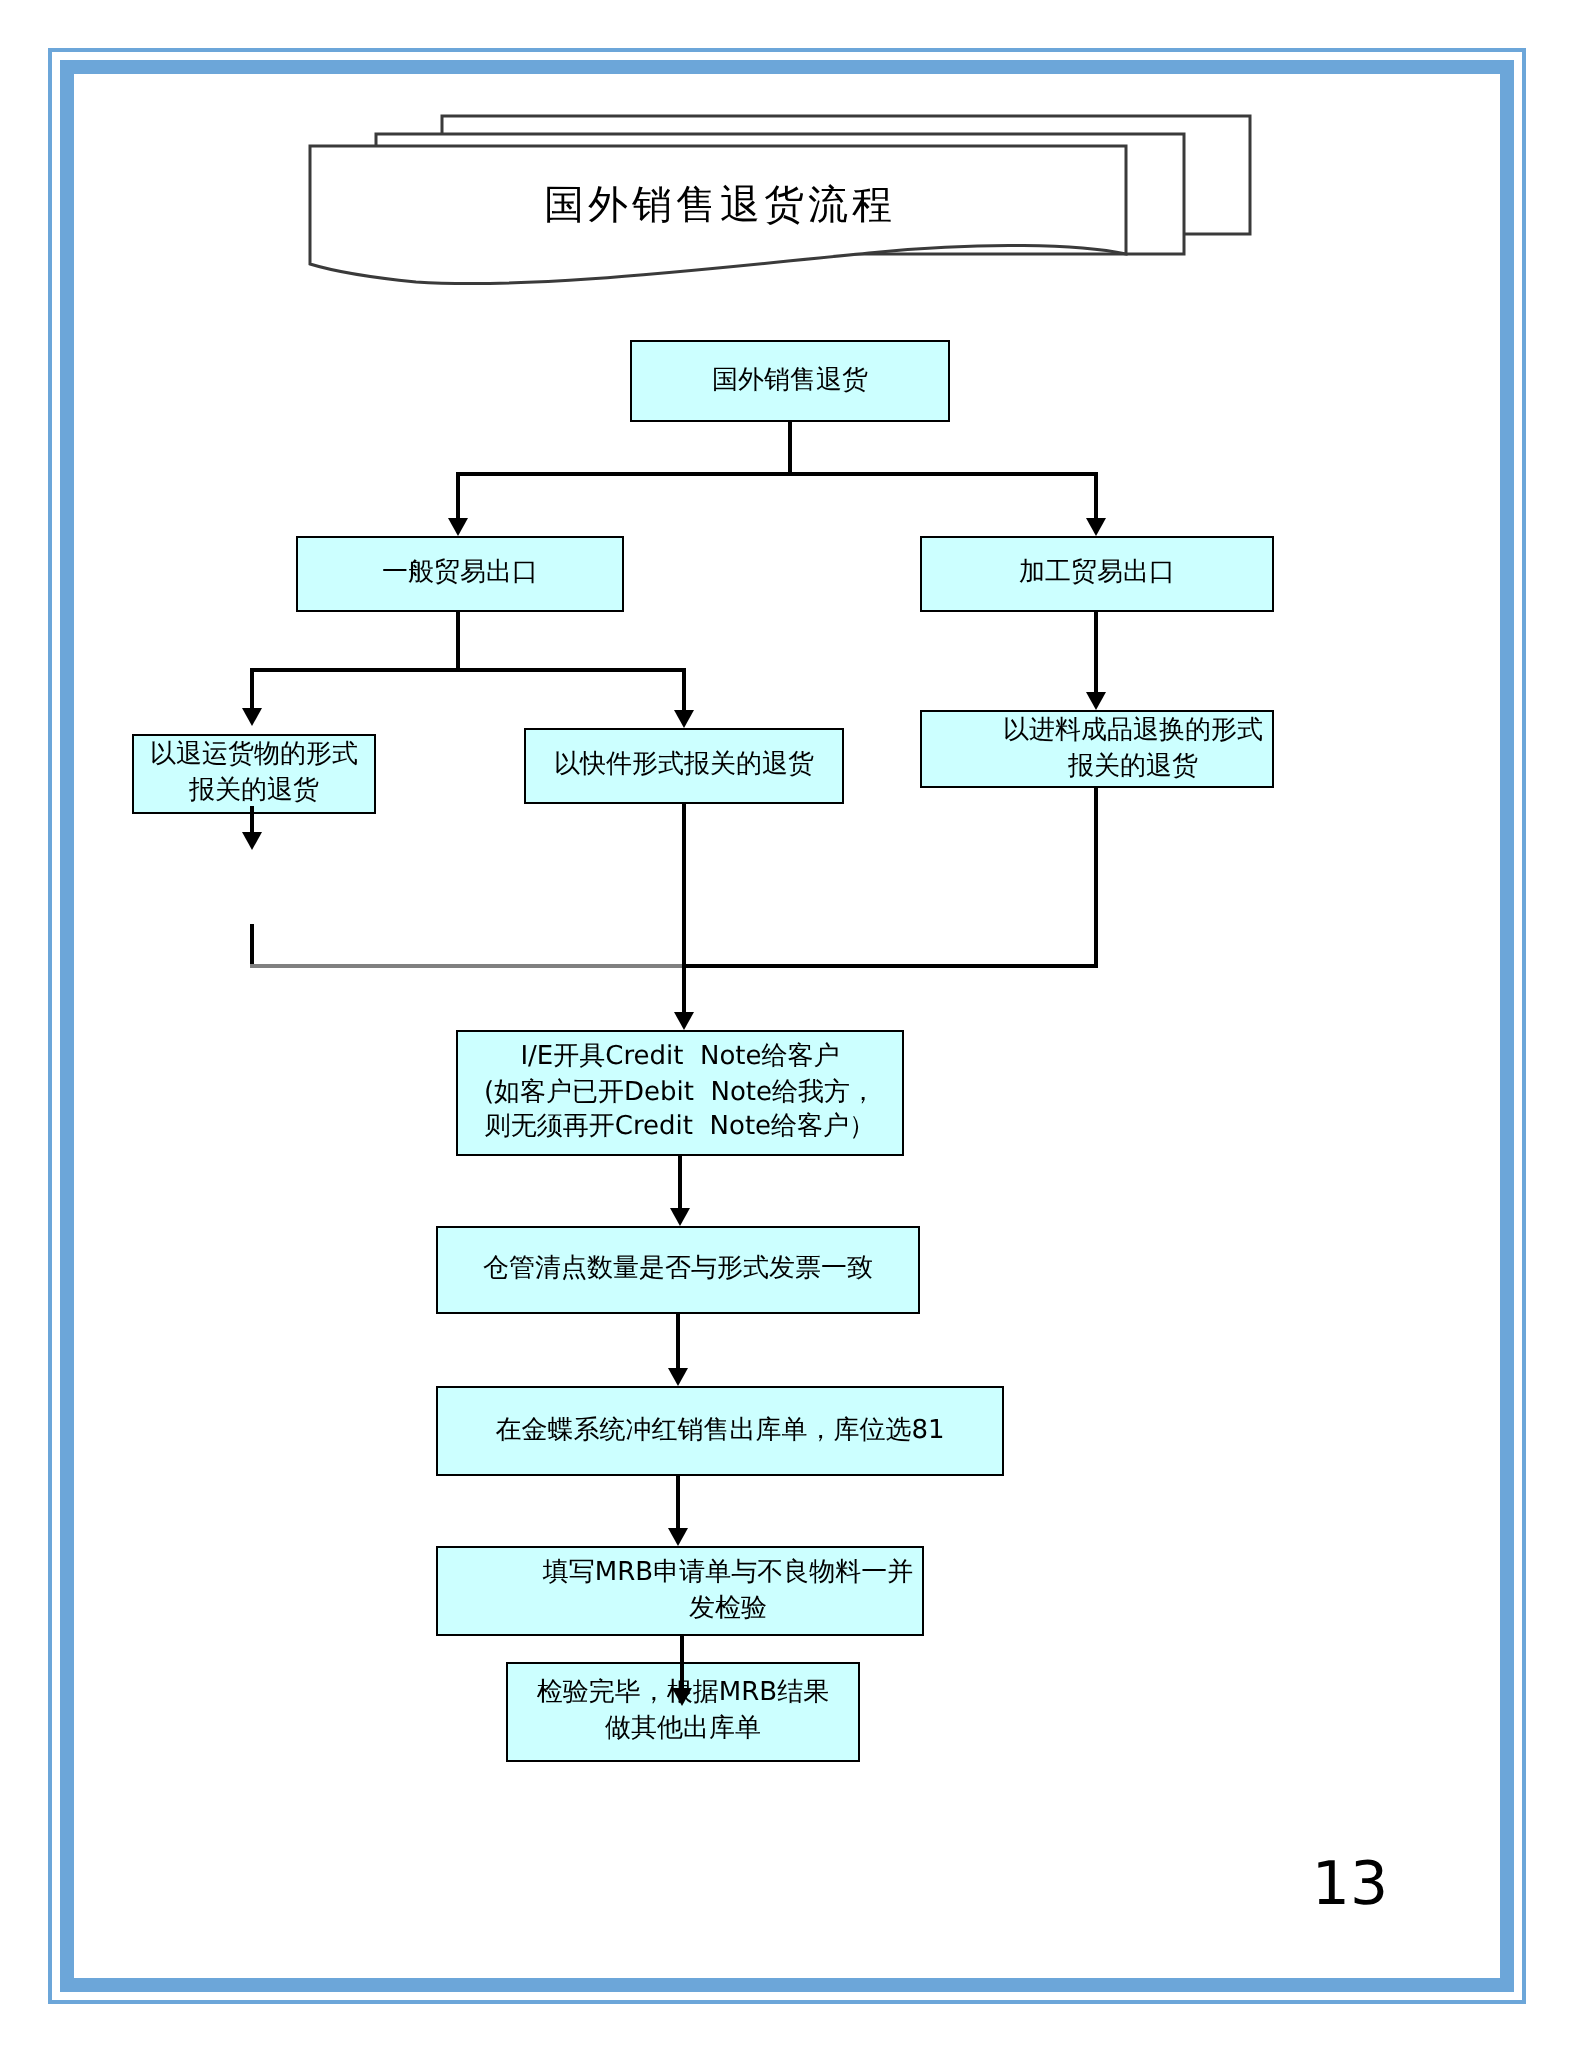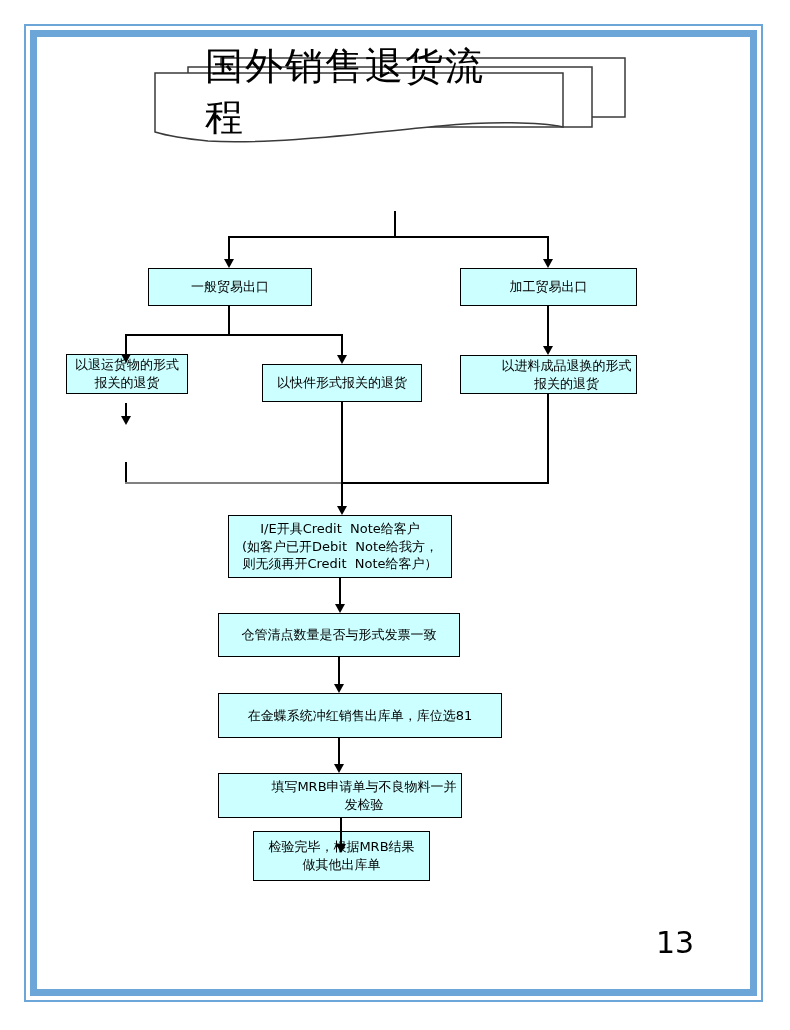--- a/index.html
+++ b/index.html
@@ -12,23 +12,23 @@
     position:absolute;left:24px;top:24px;width:739px;height:978px;
     border:2px solid #6CA6D9;box-sizing:border-box;
   }
   .frame-inner{
     position:absolute;left:30px;top:30px;width:727px;height:966px;
     border:7px solid #6CA6D9;box-sizing:border-box;
   }
   
   .banner-svg{position:absolute;left:150px;top:56px;}
   .banner-title{
-    position:absolute;left:205px;top:72px;width:310px;height:40px;
+    position:absolute;left:205px;top:82px;width:310px;height:40px;
     display:flex;align-items:center;justify-content:center;
-    font-size:38px;letter-spacing:2px;color:#000;
+    font-size:20px;letter-spacing:2px;color:#000;
     font-family:"DejaVu Sans","Liberation Sans",sans-serif;
   }
   
   .node{
     position:absolute;background:#CCFFFF;border:1.5px solid #000;box-sizing:border-box;
     display:flex;flex-direction:column;align-items:center;justify-content:center;
     font-size:13px;line-height:1.35;color:#000;text-align:center;white-space:pre-wrap;
   }
   
   .vline,.hline{position:absolute;background:#000;}
@@ -56,30 +56,33 @@
   <svg class="banner-svg" width="480" height="92" viewBox="0 0 480 92">
     <rect x="71" y="2" width="404" height="59" fill="#fff" stroke="#3a3a3a" stroke-width="1.5"></rect>
     <rect x="38" y="11" width="404" height="60" fill="#fff" stroke="#3a3a3a" stroke-width="1.5"></rect>
     <path d="M5 17 L413 17 L413 71
              C 390 66 340 65 290 70
              C 215 77 120 89 58 85
              C 38 83 18 80 5 76 Z" fill="#fff" stroke="#3a3a3a" stroke-width="1.5"></path>
   </svg>
   <div class="banner-title">国外销售退货流程</div>
 
+  <div class="node" style="left:315px;top:170px;width:160px;height:41px;">
+    <span>国外销售退货</span>
+  </div>
 
   <div class="node" style="left:148px;top:268px;width:164px;height:38px;">
     <span>一般贸易出口</span>
   </div>
 
   <div class="node" style="left:460px;top:268px;width:177px;height:38px;">
     <span>加工贸易出口</span>
   </div>
 
-  <div class="node" style="left:66px;top:354px;width:122px;height:40px;">
+  <div class="node" style="left:66px;top:367px;width:122px;height:40px;">
     <span>以退运货物的形式</span>
     <span>报关的退货</span>
   </div>
 
   <div class="node" style="left:262px;top:364px;width:160px;height:38px;">
     <span>以快件形式报关的退货</span>
   </div>
 
   <div class="node" style="left:460px;top:355px;width:177px;height:39px;padding-left:36px;">
     <span>以进料成品退换的形式</span>

